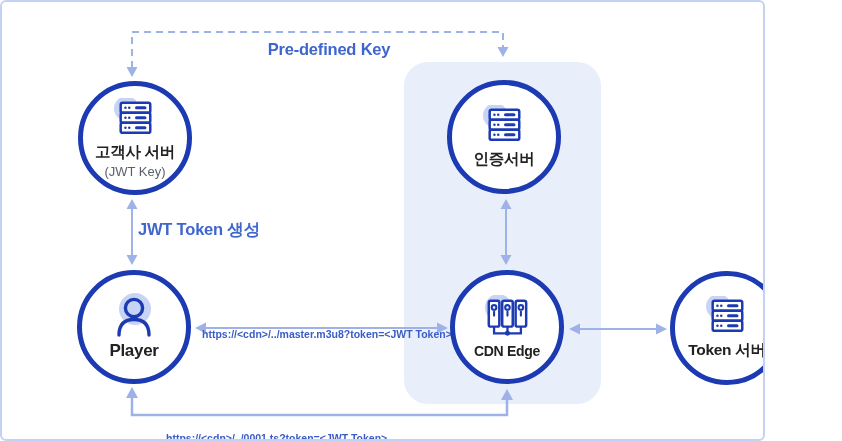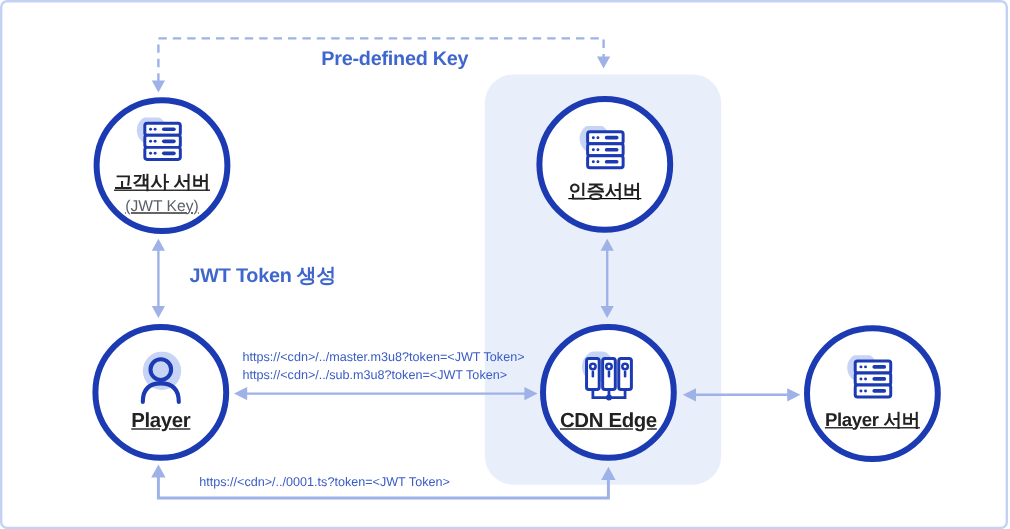--- a/index.html
+++ b/index.html
@@ -1,39 +1,39 @@
 <!DOCTYPE html>
 <html><head>
 <meta charset="utf-8">
 <style>
   html,body { margin:0; padding:0; background:#ffffff; }
   * { box-sizing:border-box; }
   .canvas {
-    position:relative; width:840px; height:441px;
+    position:relative; width:765px; height:441px;
     background:#ffffff;
     border:2px solid #c3d2f4; border-radius:6px;
     font-family:"Liberation Sans","DejaVu Sans",sans-serif;
     overflow:hidden;
   }
   .panel {
     position:absolute; left:402px; top:60px; width:197px; height:342px;
     background:#e9eefb; border-radius:24px;
   }
   .arrow-layer { position:absolute; left:0; top:0; width:842px; height:441px; }
   .node {
     position:absolute; width:114px; height:114px; border-radius:50%;
     background:#ffffff; border:5px solid #1c3ab2;
-    display:flex; flex-direction:column; align-items:center; justify-content:center;text-decoration:underline;
+    display:flex; flex-direction:column; align-items:center; justify-content:center;
   }
   .node .icon { line-height:0; margin-bottom:2px; }
   .node-label { font-size:15.5px; font-weight:bold; color:#222222; white-space:nowrap; letter-spacing:-0.3px; }
   .node-sublabel { font-size:13px; color:#5a5f6b; white-space:nowrap; margin-top:1px; }
   .edge-label { position:absolute; font-weight:bold; color:#3e66cc; white-space:nowrap; }
   .edge-label.big { font-size:16.5px; letter-spacing:-0.2px; }
-  .url-label { position:absolute; font-weight:normal; color:#3a5cc4; font-size:10.5px; line-height:15px; white-space:nowrap; }
+  .url-label { position:absolute; font-weight:bold; color:#3a5cc4; font-size:10.5px; line-height:15px; white-space:nowrap;margin-top:36px; }
   
   #node-customer { left:76px;  top:79px;  }
   #node-auth     { left:445px; top:78px;  }
   #node-player   { left:75px;  top:268px; }
   #node-cdn      { left:448px; top:268px; }
   #node-origin   { left:668px; top:269px; }
 </style>
 </head>
 <body>
 
@@ -86,26 +86,25 @@
       <path d="M130,395 L130,413 L505,413 L505,397"></path>
     </g>
     <g fill="#9fb2e8" stroke="none">
       <polygon points="124,396 136,396 130,385"></polygon>
       <polygon points="499,398 511,398 505,387"></polygon>
     </g>
   </svg>
 
   <div class="edge-label big" style="left:257px; top:38px; width:140px; text-align:center;">Pre-defined Key</div>
 
-  <div class="edge-label big" style="left:156px; top:217px;">JWT Token 생성</div>
+  <div class="edge-label big" style="left:136px; top:217px;">JWT Token 생성</div>
 
 
   <div class="url-label" style="left:200px; top:289px;">
     <div>https://&lt;cdn&gt;/../master.m3u8?token=&lt;JWT Token&gt;</div>
-    <div>https://&lt;cdn&gt;/../sub.m3u8?token=&lt;JWT Token&gt;</div>
   </div>
 
   <div class="url-label" style="left:164px; top:393px;">https://&lt;cdn&gt;/../0001.ts?token=&lt;JWT Token&gt;</div>
 
   <div class="node" id="node-customer">
     <span class="icon">
       <svg width="48" height="42" viewBox="0 0 48 44">
         <circle cx="15" cy="11" r="13" fill="#c7d4f6"></circle>
         <g stroke="#1c3ab2" stroke-width="2.6" fill="#ffffff">
           <rect x="9" y="5" width="31" height="10.5" rx="2"></rect>
@@ -184,21 +183,21 @@
           <line x1="26.5" y1="17.5" x2="26.5" y2="21.5"></line>
           <line x1="40.5" y1="17.5" x2="40.5" y2="21.5"></line>
         </g>
         <g stroke="#1c3ab2" stroke-width="2.4" fill="none">
           <path d="M12.5,33 L12.5,40 L40.5,40 L40.5,33"></path>
           <line x1="26.5" y1="33" x2="26.5" y2="40"></line>
         </g>
         <circle cx="26.5" cy="40" r="2.6" fill="#1c3ab2"></circle>
       </svg>
     </span>
-    <span class="node-label" style="font-size:17px;text-align:right;">CDN Edge</span>
+    <span class="node-label" style="font-size:14px;text-align:right;">CDN Edge</span>
   </div>
 
   <div class="node" id="node-origin">
     <span class="icon">
       <svg width="48" height="42" viewBox="0 0 48 44">
         <circle cx="15" cy="11" r="13" fill="#c7d4f6"></circle>
         <g stroke="#1c3ab2" stroke-width="2.6" fill="#ffffff">
           <rect x="9" y="5" width="31" height="10.5" rx="2"></rect>
           <rect x="9" y="15.5" width="31" height="10.5" rx="2"></rect>
           <rect x="9" y="26" width="31" height="10.5" rx="2"></rect>
@@ -209,16 +208,16 @@
           <circle cx="14" cy="20.7" r="1.3"></circle>
             <circle cx="18" cy="20.7" r="1.3"></circle>
           <circle cx="14" cy="31.2" r="1.3"></circle>
             <circle cx="18" cy="31.2" r="1.3"></circle>
           <rect x="24" y="8.6" width="12" height="3.2" rx="1.6"></rect>
           <rect x="24" y="19.1" width="12" height="3.2" rx="1.6"></rect>
           <rect x="24" y="29.6" width="12" height="3.2" rx="1.6"></rect>
         </g>
       </svg>
     </span>
-    <span class="node-label">Player 서버</span>
+    <span class="node-label">Token 서버</span>
   </div>
 
 </div>
 
 </body></html>

